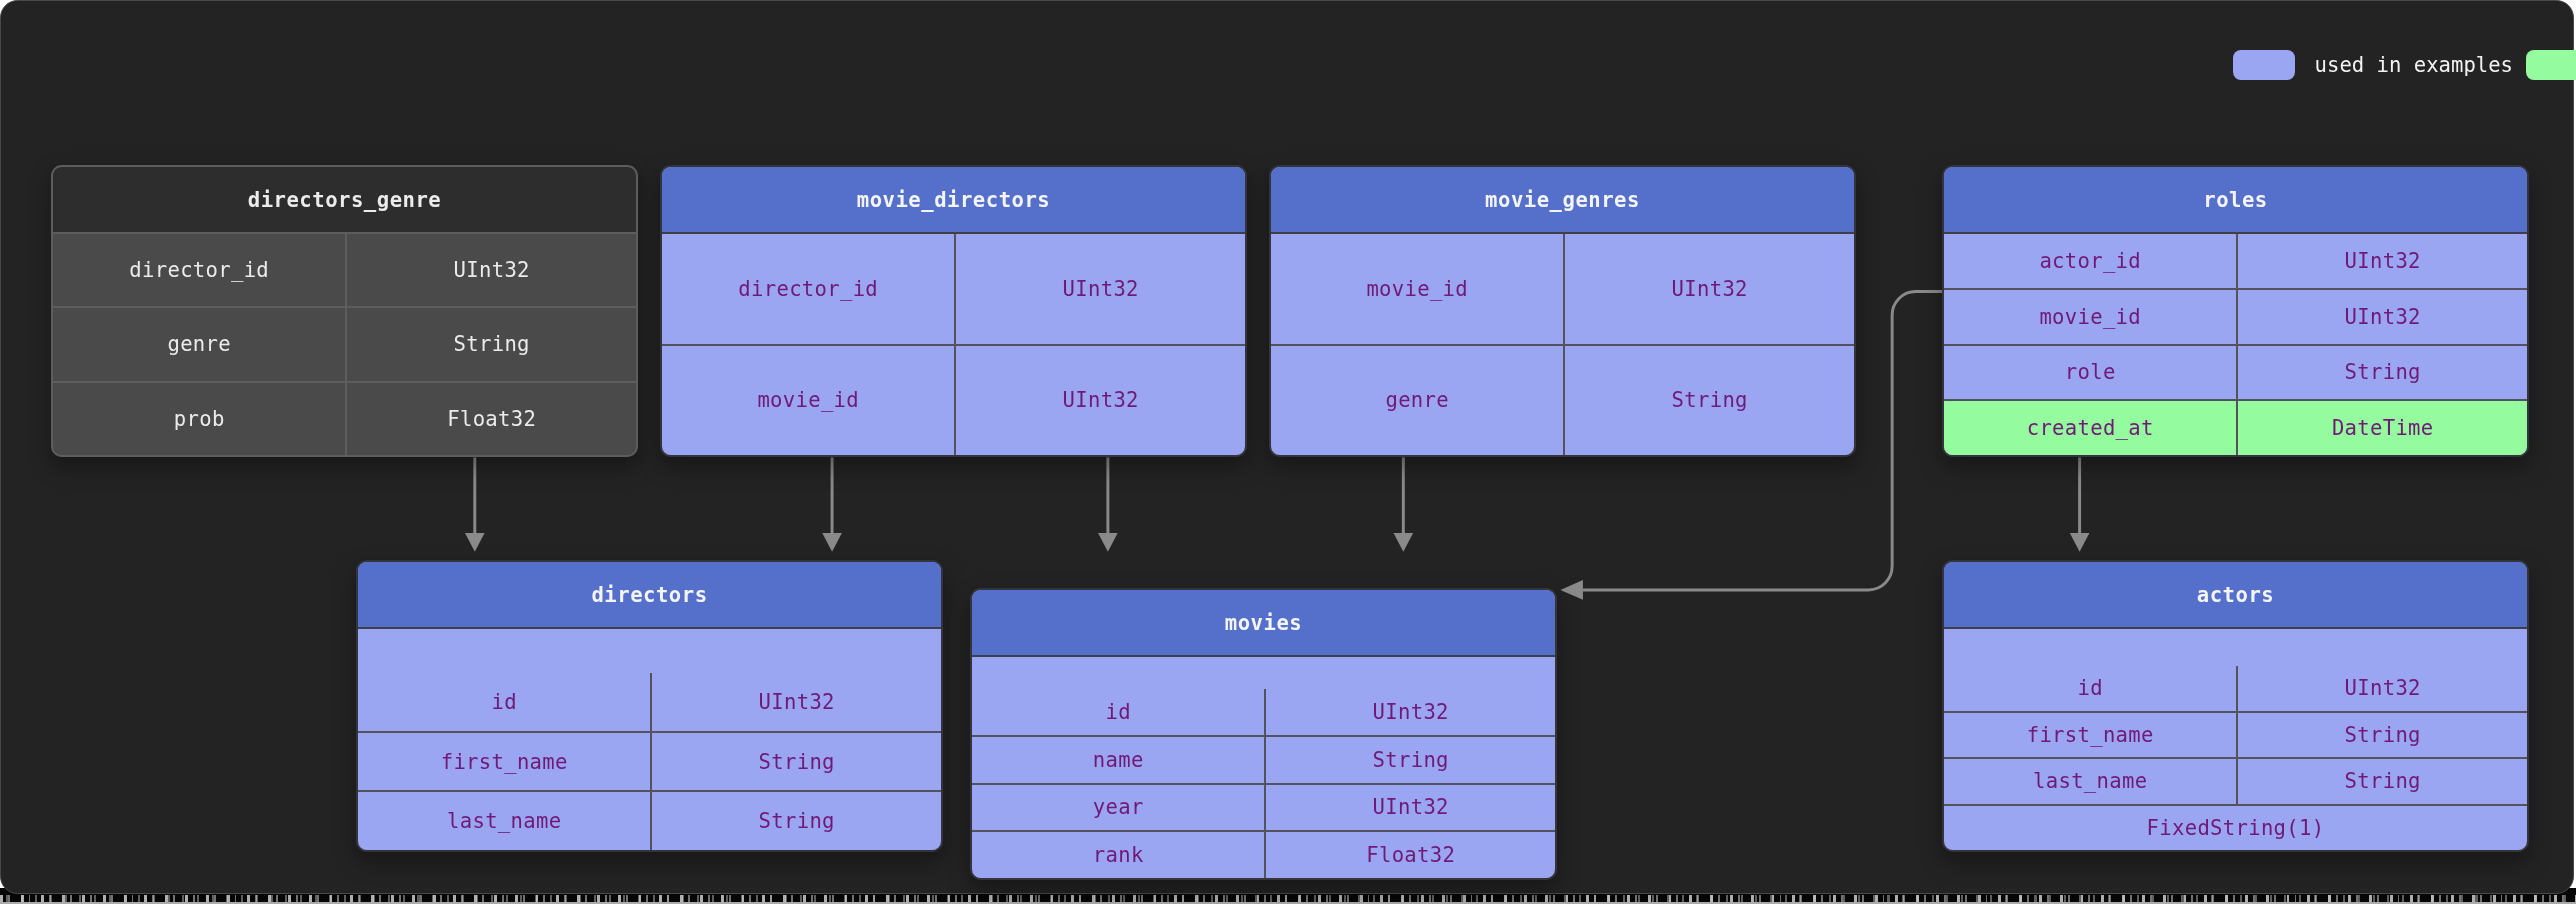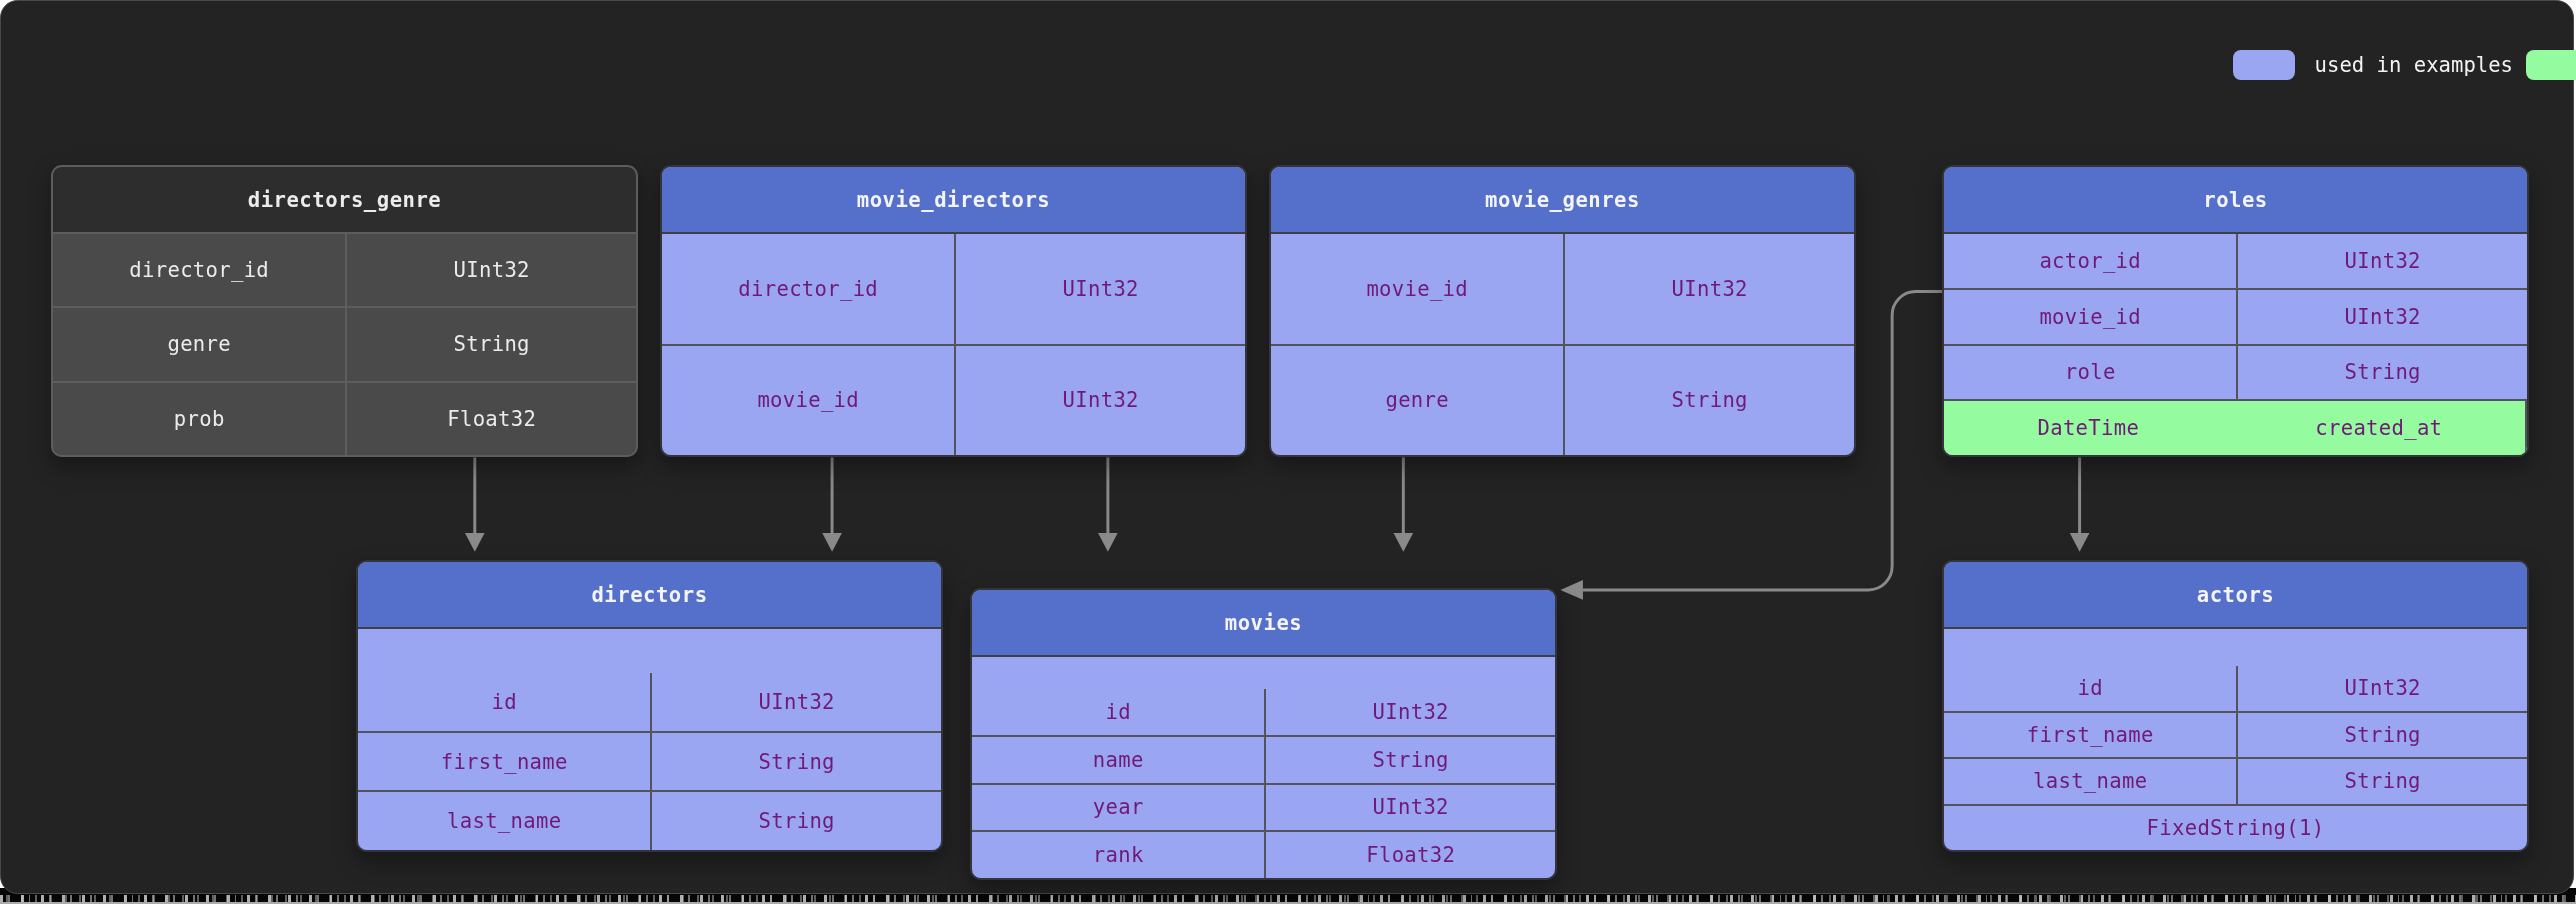--- a/index.html
+++ b/index.html
@@ -187,22 +187,22 @@
       </div>
       <div class="t-row">
         <div class="cell name">movie_id</div>
         <div class="cell type">UInt32</div>
       </div>
       <div class="t-row">
         <div class="cell name">role</div>
         <div class="cell type">String</div>
       </div>
       <div class="t-row green">
+        <div class="cell name">created_at</div>
         <div class="cell type">DateTime</div>
-        <div class="cell name">created_at</div>
       </div>
     </div>
   </div>
 
   <div class="table blue pos-directors">
     <div class="t-header">directors</div>
     <div class="t-body">
       <div class="t-row">
         <div class="cell name">id</div>
         <div class="cell type">UInt32</div>

